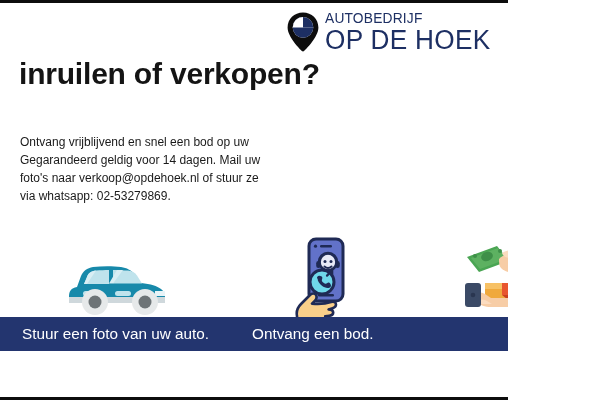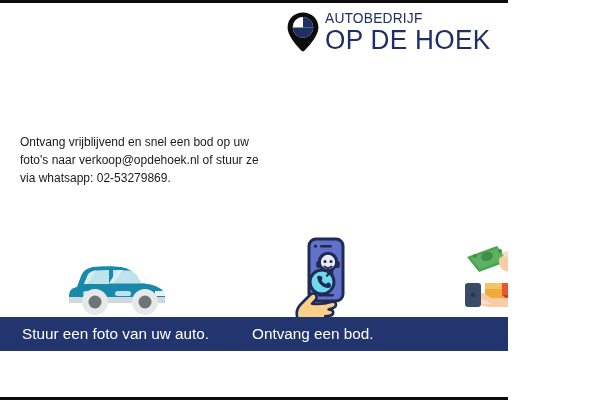--- a/index.html
+++ b/index.html
@@ -144,24 +144,26 @@
       <path d="M17 15.4h10.3A10.3 10.3 0 0 1 17 25.7 10.3 10.3 0 0 1 6.7 15.4 10.3 10.3 0 0 1 17 5.1z" fill="#1d2f63"></path>
       <path d="M17 5.1v10.3H6.7A10.3 10.3 0 0 1 17 5.1z" fill="#ffffff"></path>
     </svg>
     <div class="logo-text">
       <div class="logo-line1">AUTOBEDRIJF</div>
       <div class="logo-line2">OP DE HOEK</div>
     </div>
   </div>
 
   <h1 class="headline">
+    <span>inruilen of verkopen?</span>
   </h1>
 
   <div class="bodycopy">
     <span>Ontvang vrijblijvend en snel een bod op uw</span>
+    <span>Gegarandeerd geldig voor 14 dagen. Mail uw</span>
     <span>foto's naar verkoop@opdehoek.nl of stuur ze</span>
     <span>via whatsapp: 02-53279869.</span>
   </div>
 
   <div class="icon-row">
 
     <div class="icon-cell c1">
       <svg width="118" height="66" viewBox="0 0 118 66">
         <path d="M10 46c0-6 2-9 8-10l4-11c2-5 6-8 12-9 9-1 20-1 28 0 6 1 10 3 13 7l7 9c10 1 16 3 20 6 3 2 4 5 4 8v4H10z" fill="#1789aa"></path>
         <path d="M28 26c1.5-4 4-6 9-6.5 4-.4 9-.6 13-.6v14H25z" fill="#bfe3ec"></path>

